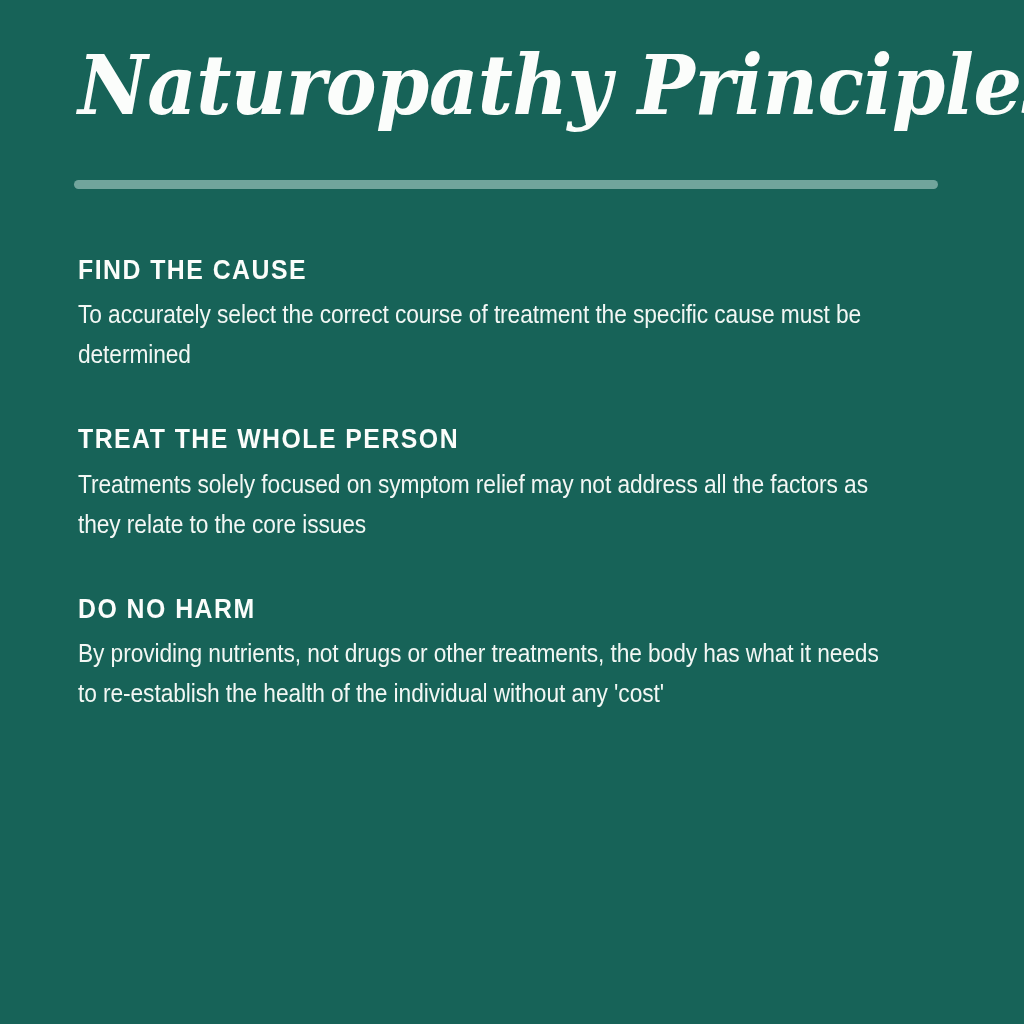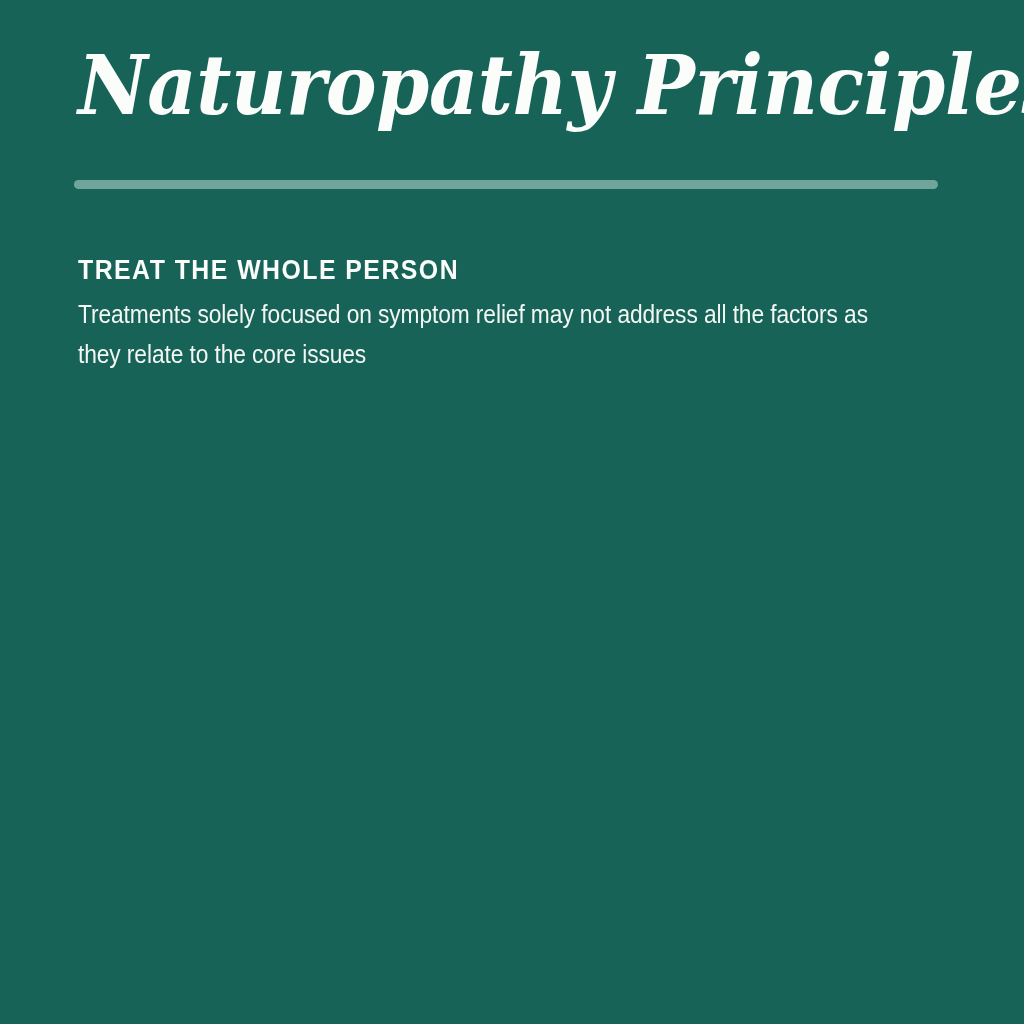--- a/index.html
+++ b/index.html
@@ -60,21 +60,21 @@
   .sections {
     position: absolute;
     left: 78px;
     top: 256px;
     width: 880px;
   }
   .section {
     margin-bottom: 0;
   }
   .section + .section {
-    margin-top: 29px;
+    margin-top: 51px;
   }
 
   .section-heading {
     margin: 0 0 10px 0;
     font-family: "Liberation Sans", sans-serif;
     font-weight: 700;
     font-size: 27px;
     line-height: 1.05;
     letter-spacing: 1.6px;
     color: #FBFDFB;
@@ -103,22 +103,30 @@
 <div class="poster">
 
   <div class="title-block">
     <h1 class="poster-title">Naturopathy Principles</h1>
   </div>
 
   <div class="divider"></div>
 
   <div class="sections">
 
+    <div class="section">
+      <h2 class="section-heading">FIND THE CAUSE</h2>
+      <p class="section-body">To accurately select the correct course of treatment the specific cause must be determined</p>
+    </div>
 
     <div class="section">
       <h2 class="section-heading">TREAT THE WHOLE PERSON</h2>
       <p class="section-body">Treatments solely focused on symptom relief may not address all the factors as they relate to the core issues</p>
     </div>
 
+    <div class="section">
+      <h2 class="section-heading">DO NO HARM</h2>
+      <p class="section-body">By providing nutrients, not drugs or other treatments, the body has what it needs to re-establish the health of the individual without any 'cost'</p>
+    </div>
 
 
   </div>
 </div>
 
 </body></html>

